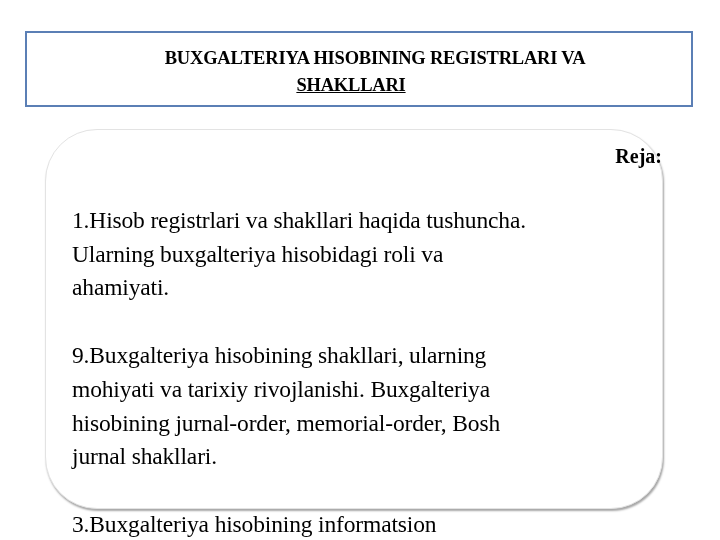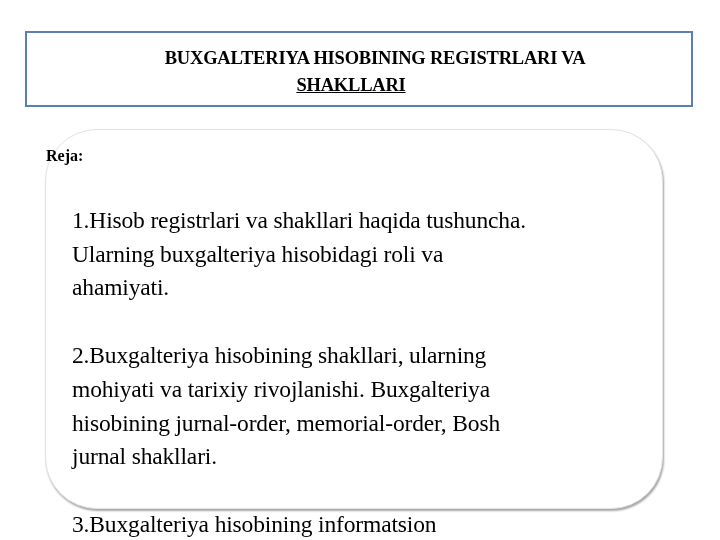--- a/index.html
+++ b/index.html
@@ -54,23 +54,23 @@
       background: #ffffff;
       border: 1px solid #e3e3e3;
       box-shadow: 1px 2px 2px rgba(0,0,0,0.35);
       box-sizing: border-box;
     }
     .plan-heading {
       position: absolute;
       left: 0;
       right: 0;
       top: 12px;
-      text-align: left;
+      text-align: right;
       font-weight: bold;
-      font-size: 16px;
+      font-size: 20px;
       line-height: 28px;
     }
     .plan-body {
       position: absolute;
       left: 26px;
       top: 40px;
       width: 590px;
       font-size: 23.5px;
       line-height: 33.8px;
       letter-spacing: -0.15px;
@@ -90,21 +90,21 @@
     <span class="title-line2">SHAKLLARI</span>
   </div>
 </div>
 
 <div class="plan-box">
   <div class="plan-heading">Reja:</div>
   <div class="plan-body">
     <span class="plan-item">1.Hisob registrlari va shakllari  haqida tushuncha.
 Ularning buxgalteriya hisobidagi roli va
 ahamiyati.</span>
-    <span class="plan-item">2.Buxgalteriya hisobining shakllari, ularning
+    <span class="plan-item">9.Buxgalteriya hisobining shakllari, ularning
 mohiyati va tarixiy rivojlanishi. Buxgalteriya
 hisobining jurnal-order, memorial-order, Bosh
 jurnal shakllari.</span>
     <span class="plan-item">3.Buxgalteriya hisobining informatsion
 texnologiyalarga asoslangan va soddalashtirilgan
 shakllari ahamiyati va ularning yuritilishi.</span>
   </div>
 </div>
 
 </body></html>

